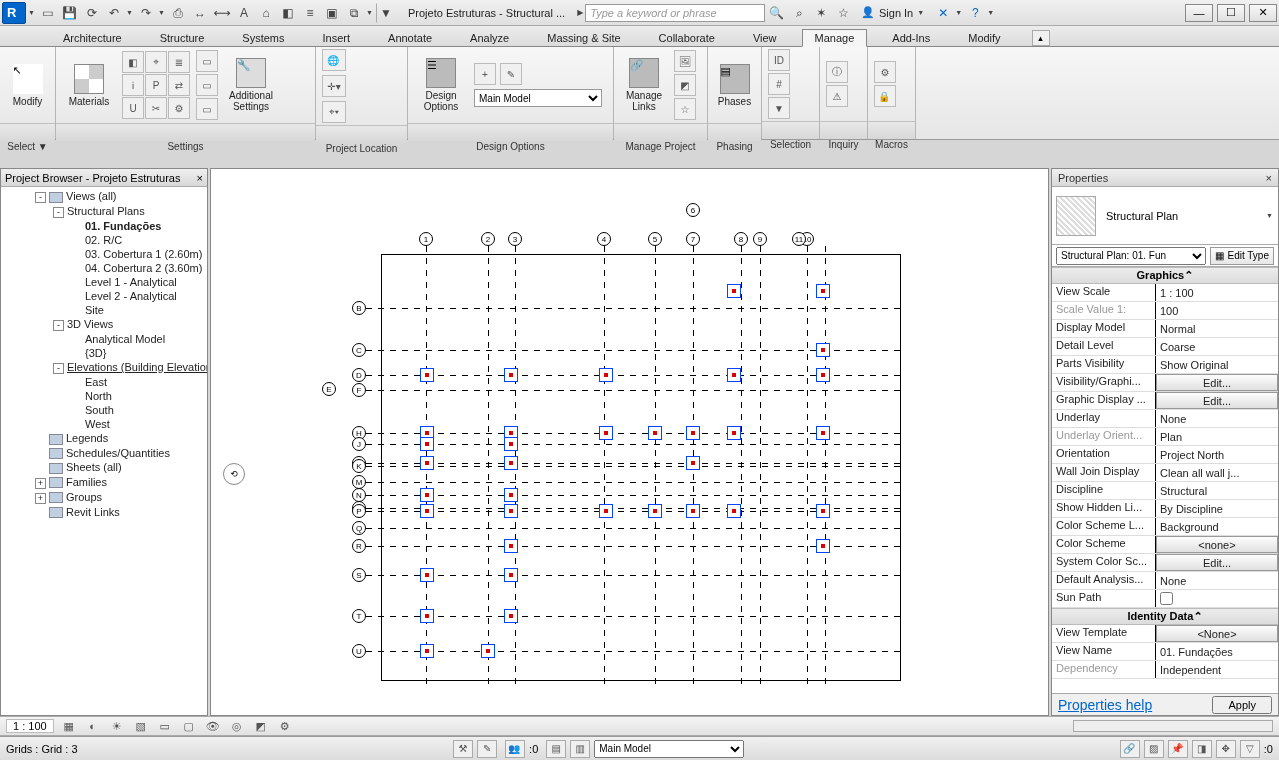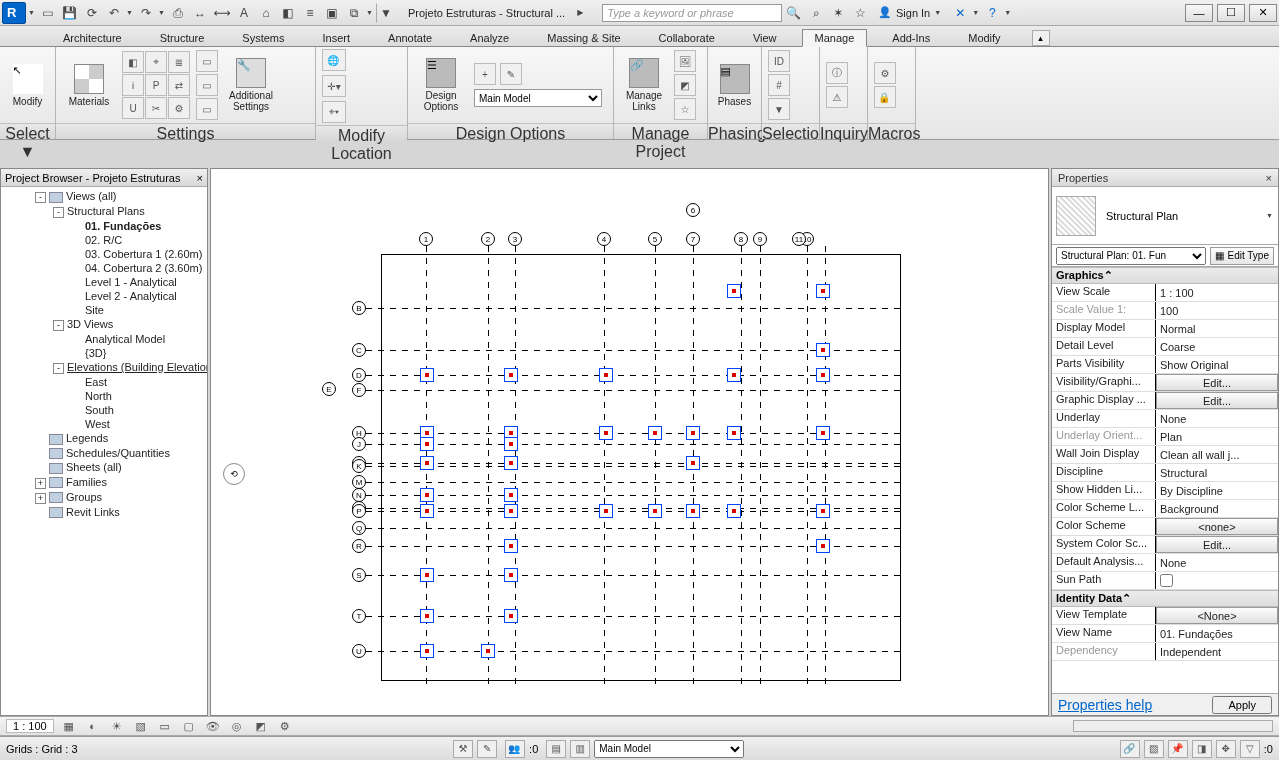--- a/index.html
+++ b/index.html
@@ -4,37 +4,37 @@
 <style>
 * { box-sizing: border-box; margin: 0; padding: 0; font-family: "Segoe UI", Tahoma, sans-serif; }
 body { background: #d6d6d6; width: 1279px; height: 760px; overflow: hidden; font-size: 11px; }
 
 
 .titlebar { height: 26px; background: linear-gradient(#f0f0f0,#e0e0e0); display: flex; align-items: center; border-bottom: 1px solid #aaa; gap: 2px; padding: 0 2px; }
 .titlebar .logo { width: 24px; height: 22px; background: #0066cc; border: 1px solid #004a99; border-radius: 2px; position: relative; }
 .titlebar .logo::before { content:"R"; color:#fff; font-weight:bold; font-size:13px; position:absolute; left:4px; top:2px; }
 .titlebar .qat-btn { width:20px; height:20px; border:1px solid transparent; display:flex; align-items:center; justify-content:center; color:#444; font-size:12px; cursor:pointer; }
 .titlebar .title-text { padding:0 10px; color:#222; font-size:11px; }
-.titlebar .search-box { flex:0 0 180px; height:18px; border:1px solid #999; background:#fff; padding:0 4px; color:#999; font-style:italic; display:flex; align-items:center; font-size:11px;margin-left:17px; }
+.titlebar .search-box { flex:0 0 180px; height:18px; border:1px solid #999; background:#fff; padding:0 4px; color:#999; font-style:italic; display:flex; align-items:center; font-size:11px; }
 .titlebar .spacer { flex:1; }
 .titlebar .signin { display:flex; align-items:center; gap:4px; padding:0 6px; font-size:11px; color:#222; cursor:pointer; }
 .titlebar .win-btn { width:28px; height:18px; border:1px solid #888; background:linear-gradient(#f8f8f8,#e0e0e0); display:flex; align-items:center; justify-content:center; font-size:11px; margin-left:2px; cursor:pointer; }
 .titlebar .tri { font-size:8px; color:#444; }
 
 
 .ribbon-tabs { height:21px; background:linear-gradient(#ececec,#dcdcdc); display:flex; align-items:flex-end; border-bottom:1px solid #888; padding-left:50px; gap:12px; }
 .ribbon-tabs .tab { padding:2px 12px 2px 12px; font-size:11px; color:#222; cursor:pointer; border:1px solid transparent; border-bottom:none; }
 .ribbon-tabs .tab.active { background:#f5f5f5; border:1px solid #888; border-bottom:1px solid #f5f5f5; margin-bottom:-1px; }
 .ribbon-tabs .minbtn { width:18px; height:16px; border:1px solid #aaa; background:#f0f0f0; margin-left:6px; display:flex; align-items:center; justify-content:center; font-size:9px; cursor:pointer; }
 
 
 .ribbon { height:93px; background:linear-gradient(#f7f7f7,#e6e6e6); display:flex; border-bottom:1px solid #9a9a9a; }
 .ribbon .panel { border-right:1px solid #b5b5b5; display:flex; flex-direction:column; }
 .ribbon .panel .body { flex:1; display:flex; align-items:center; padding:2px 6px; gap:6px; }
-.ribbon .panel .lbl { height:16px; text-align:center; font-size:16px; color:#333; background:linear-gradient(#e8e8e8,#d8d8d8); border-top:1px solid #c0c0c0; padding-top:1px; }
+.ribbon .panel .lbl { height:16px; text-align:center; font-size:10px; color:#333; background:linear-gradient(#e8e8e8,#d8d8d8); border-top:1px solid #c0c0c0; padding-top:17px; }
 .ribbon .big-btn { display:flex; flex-direction:column; align-items:center; justify-content:center; width:54px; height:72px; cursor:pointer; border:1px solid transparent; }
 .ribbon .big-btn .ico { width:30px; height:30px; background:#bbb; margin-bottom:2px; border:1px solid #888; }
 .ribbon .big-btn .txt { font-size:10px; text-align:center; line-height:11px; color:#222; }
 .ribbon .small-grid { display:grid; grid-template-columns:repeat(3,22px); grid-auto-rows:22px; gap:1px; }
 .ribbon .small-btn { width:22px; height:22px; border:1px solid #bbb; background:#f0f0f0; cursor:pointer; display:flex; align-items:center; justify-content:center; font-size:10px; color:#555; }
 .ribbon .stack { display:flex; flex-direction:column; gap:2px; }
 .ribbon select { font-size:10px; height:18px; border:1px solid #999; background:#fff; }
 
 .sel-drop { font-size:10px; padding:1px 2px; cursor:pointer; color:#222; }
 
@@ -64,21 +64,21 @@
 
 
 .props { width:228px; background:#f0f0f0; border:1px solid #888; display:flex; flex-direction:column; margin:28px 0 0 2px; }
 .props .ptitle { height:18px; background:linear-gradient(#f0f0f0,#d8d8d8); border-bottom:1px solid #aaa; font-size:11px; padding:1px 6px; display:flex; align-items:center; justify-content:space-between; color:#333; }
 .props .type-sel { height:58px; background:#fff; border-bottom:1px solid #aaa; display:flex; align-items:center; padding:4px; gap:10px; }
 .props .type-sel .thumb { width:40px; height:40px; border:1px solid #aaa; background:repeating-linear-gradient(45deg,#ddd 0 2px,#fff 2px 4px); }
 .props .instrow { height:22px; background:#fff; border-bottom:1px solid #aaa; display:flex; align-items:center; padding:0 4px; gap:4px; }
 .props .instrow select { flex:1; font-size:10px; height:18px; }
 .props .instrow .edtype { font-size:10px; padding:0 4px; height:18px; border:1px solid #999; background:linear-gradient(#fdfdfd,#e6e6e6); cursor:pointer; display:flex; align-items:center; gap:3px; }
 .props .grid { flex:1; overflow:auto; background:#fff; font-size:11px; }
-.props .cat { background:linear-gradient(#ececec,#dcdcdc); font-weight:bold; padding:1px 4px; border-top:1px solid #bbb; border-bottom:1px solid #bbb; display:flex; justify-content:flex-start; }
+.props .cat { background:linear-gradient(#ececec,#dcdcdc); font-weight:bold; padding:1px 4px; border-top:1px solid #bbb; border-bottom:1px solid #bbb; display:flex; justify-content:center; }
 .props .row { display:flex; border-bottom:1px solid #ddd; height:18px; }
 .props .row .k { width:104px; padding:1px 4px; border-right:1px solid #000000; color:#222; overflow:hidden; white-space:nowrap; text-overflow:ellipsis; }
 .props .row .k.dis { color:#999; }
 .props .row .v { flex:1; padding:1px 4px; color:#222; overflow:hidden; white-space:nowrap; text-overflow:ellipsis; display:flex; align-items:center; }
 .props .row .v.btn { background:linear-gradient(#fdfdfd,#e0e0e0); border:1px solid #999; justify-content:center; cursor:pointer; margin:0; }
 .props .foot { height:22px; border-top:1px solid #aaa; display:flex; align-items:center; justify-content:space-between; padding:0 6px; background:#f0f0f0; }
 .props .foot a { color:#0066cc; text-decoration:underline; font-size:14px; cursor:pointer; }
 .props .foot button { font-size:11px; padding:1px 14px; }
 
 
@@ -197,21 +197,21 @@
     <div class="lbl">Settings</div>
   </div>
   <div class="panel" style="width:92px;">
     <div class="body">
         <div class="stack" style="align-items:flex-start; gap:4px;">
       <div class="small-btn" style="width:24px;">🌐</div>
       <div class="small-btn" style="width:24px;">✛▾</div>
       <div class="small-btn" style="width:24px;">⌖▾</div>
     </div>
       </div>
-    <div class="lbl">Modify Location</div>
+    <div class="lbl">Project Location</div>
   </div>
   <div class="panel" style="width:206px;">
     <div class="body">
       <div class="big-btn">
           <div class="ico">☰</div>
           <div class="txt" style="white-space:pre-line;">Design
 Options</div>
         </div>
       <div class="stack" style="gap:4px;">
         <div style="display:flex; gap:4px;">
@@ -463,20 +463,24 @@
         </div>
         <div class="row">
           <div class="k">Underlay</div>
           <div class="v">None</div>
         </div>
         <div class="row">
           <div class="k dis">Underlay Orient...</div>
           <div class="v">Plan</div>
         </div>
         <div class="row">
+          <div class="k">Orientation</div>
+          <div class="v">Project North</div>
+        </div>
+        <div class="row">
           <div class="k">Wall Join Display</div>
           <div class="v">Clean all wall j...</div>
         </div>
         <div class="row">
           <div class="k">Discipline</div>
           <div class="v">Structural</div>
         </div>
         <div class="row">
           <div class="k">Show Hidden Li...</div>
           <div class="v">By Discipline</div>

